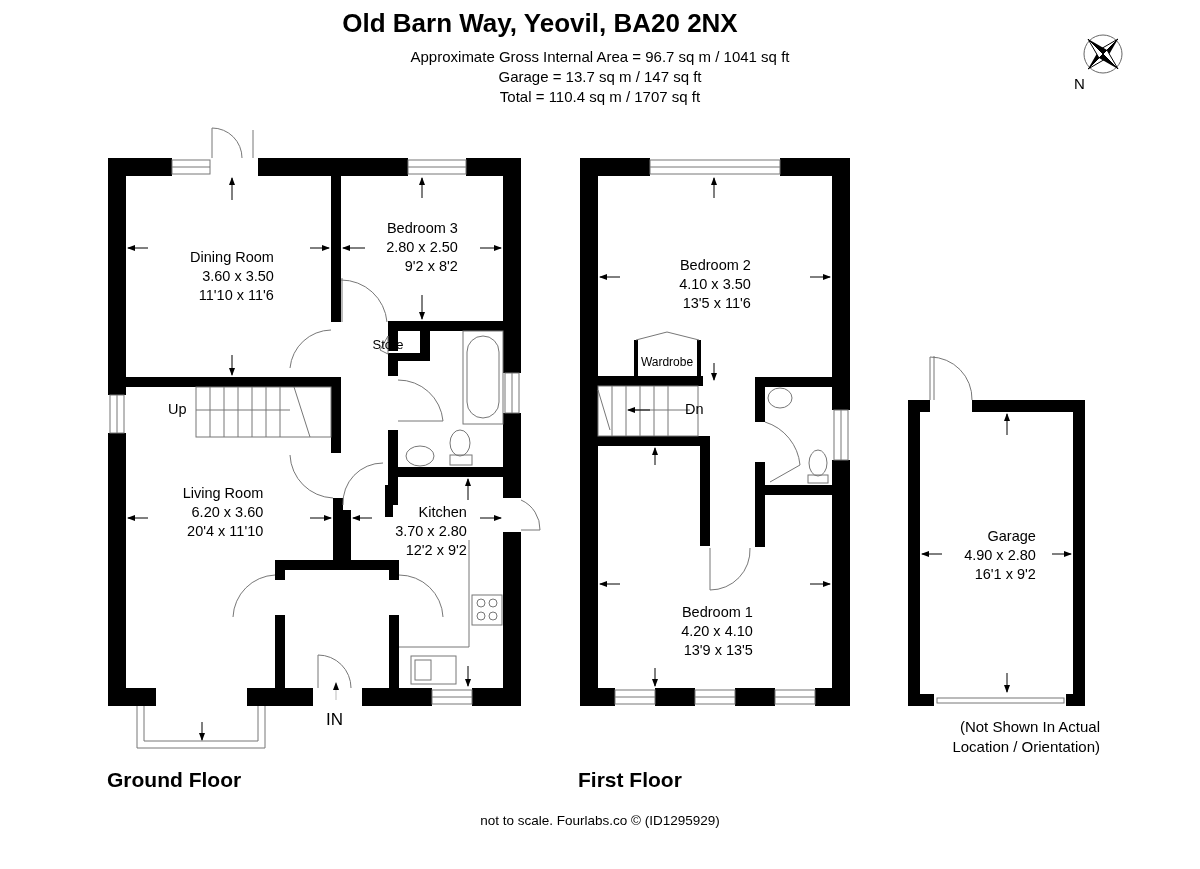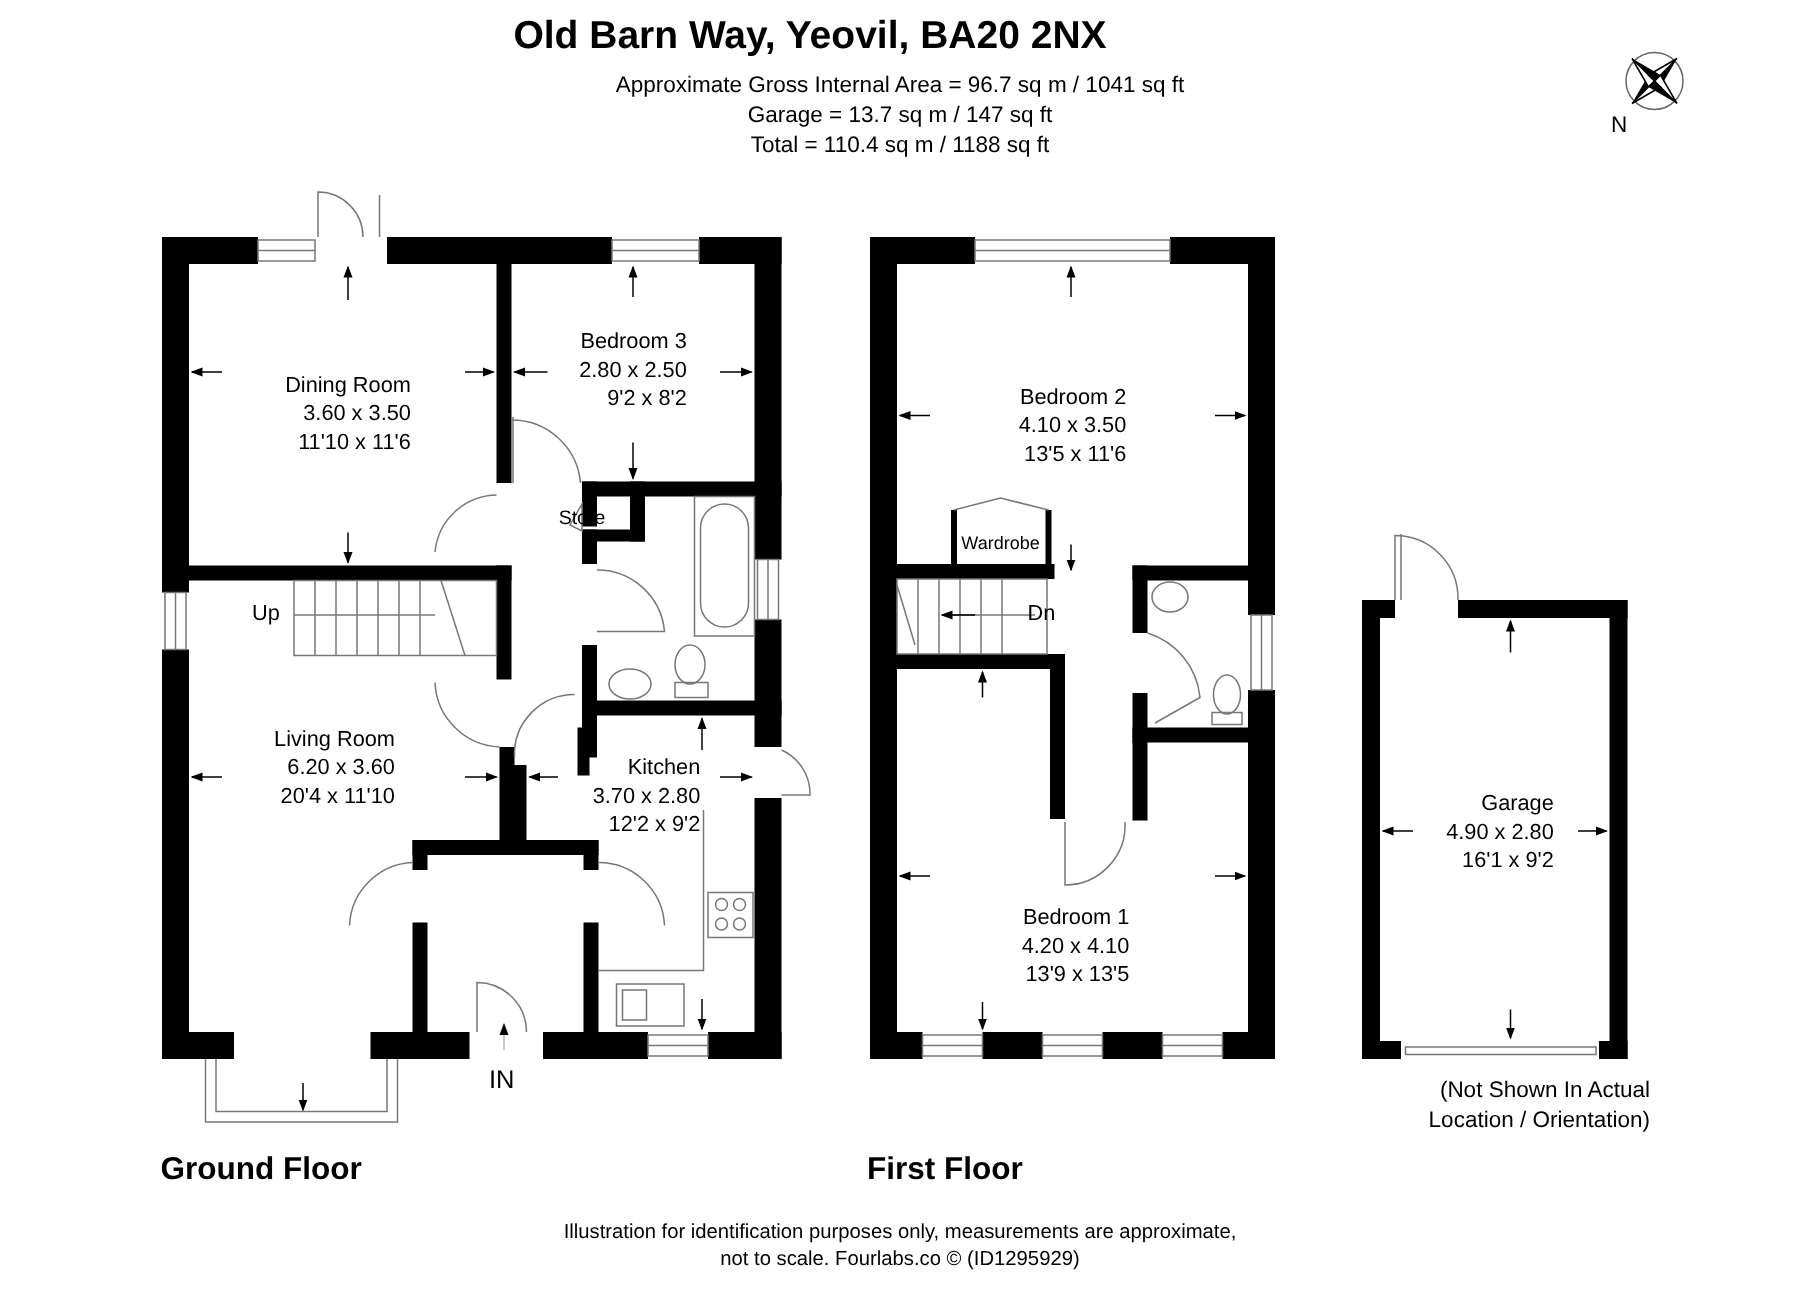--- a/index.html
+++ b/index.html
@@ -13,21 +13,21 @@
   .note{font-size:15px;line-height:20px;text-align:right;}
   .foot{left:0;width:1200px;top:812px;text-align:center;font-size:13.5px;line-height:18px;}
   svg{position:absolute;left:0;top:0;}
 </style>
 </head>
 <body>
 
 <div class="abs title">Old Barn Way, Yeovil, BA20 2NX</div>
 <div class="abs sub" style="top:47px">Approximate Gross Internal Area = 96.7 sq m / 1041 sq ft</div>
 <div class="abs sub" style="top:67px">Garage = 13.7 sq m / 147 sq ft</div>
-<div class="abs sub" style="top:87px">Total = 110.4 sq m / 1188 sq ft</div>
+<div class="abs sub" style="top:87px">Total = 110.4 sq m / 1707 sq ft</div>
 
 <svg width="1200" height="869" viewBox="0 0 1200 869">
   <defs>
     <marker id="ah" markerWidth="8" markerHeight="8" refX="7" refY="4" orient="auto">
       <path d="M0,1 L8,4 L0,7 Z" fill="#000"></path>
     </marker>
   </defs>
 
   <g>
     <circle cx="1103" cy="54" r="19" fill="none" stroke="#666" stroke-width="1"></circle>
@@ -291,15 +291,14 @@
   <div>Garage</div>
   <div>4.90 x 2.80</div>
   <div>16'1 x 9'2</div>
 </div>
 <div class="abs note" style="left:900px;width:200px;top:717px">
   <div>(Not Shown In Actual</div>
   <div>Location / Orientation)</div>
 </div>
 
 <div class="abs foot">
-  <div>Illustration for identification purposes only, measurements are approximate,</div>
   <div>not to scale. Fourlabs.co © (ID1295929)</div>
 </div>
 
 </body></html>

